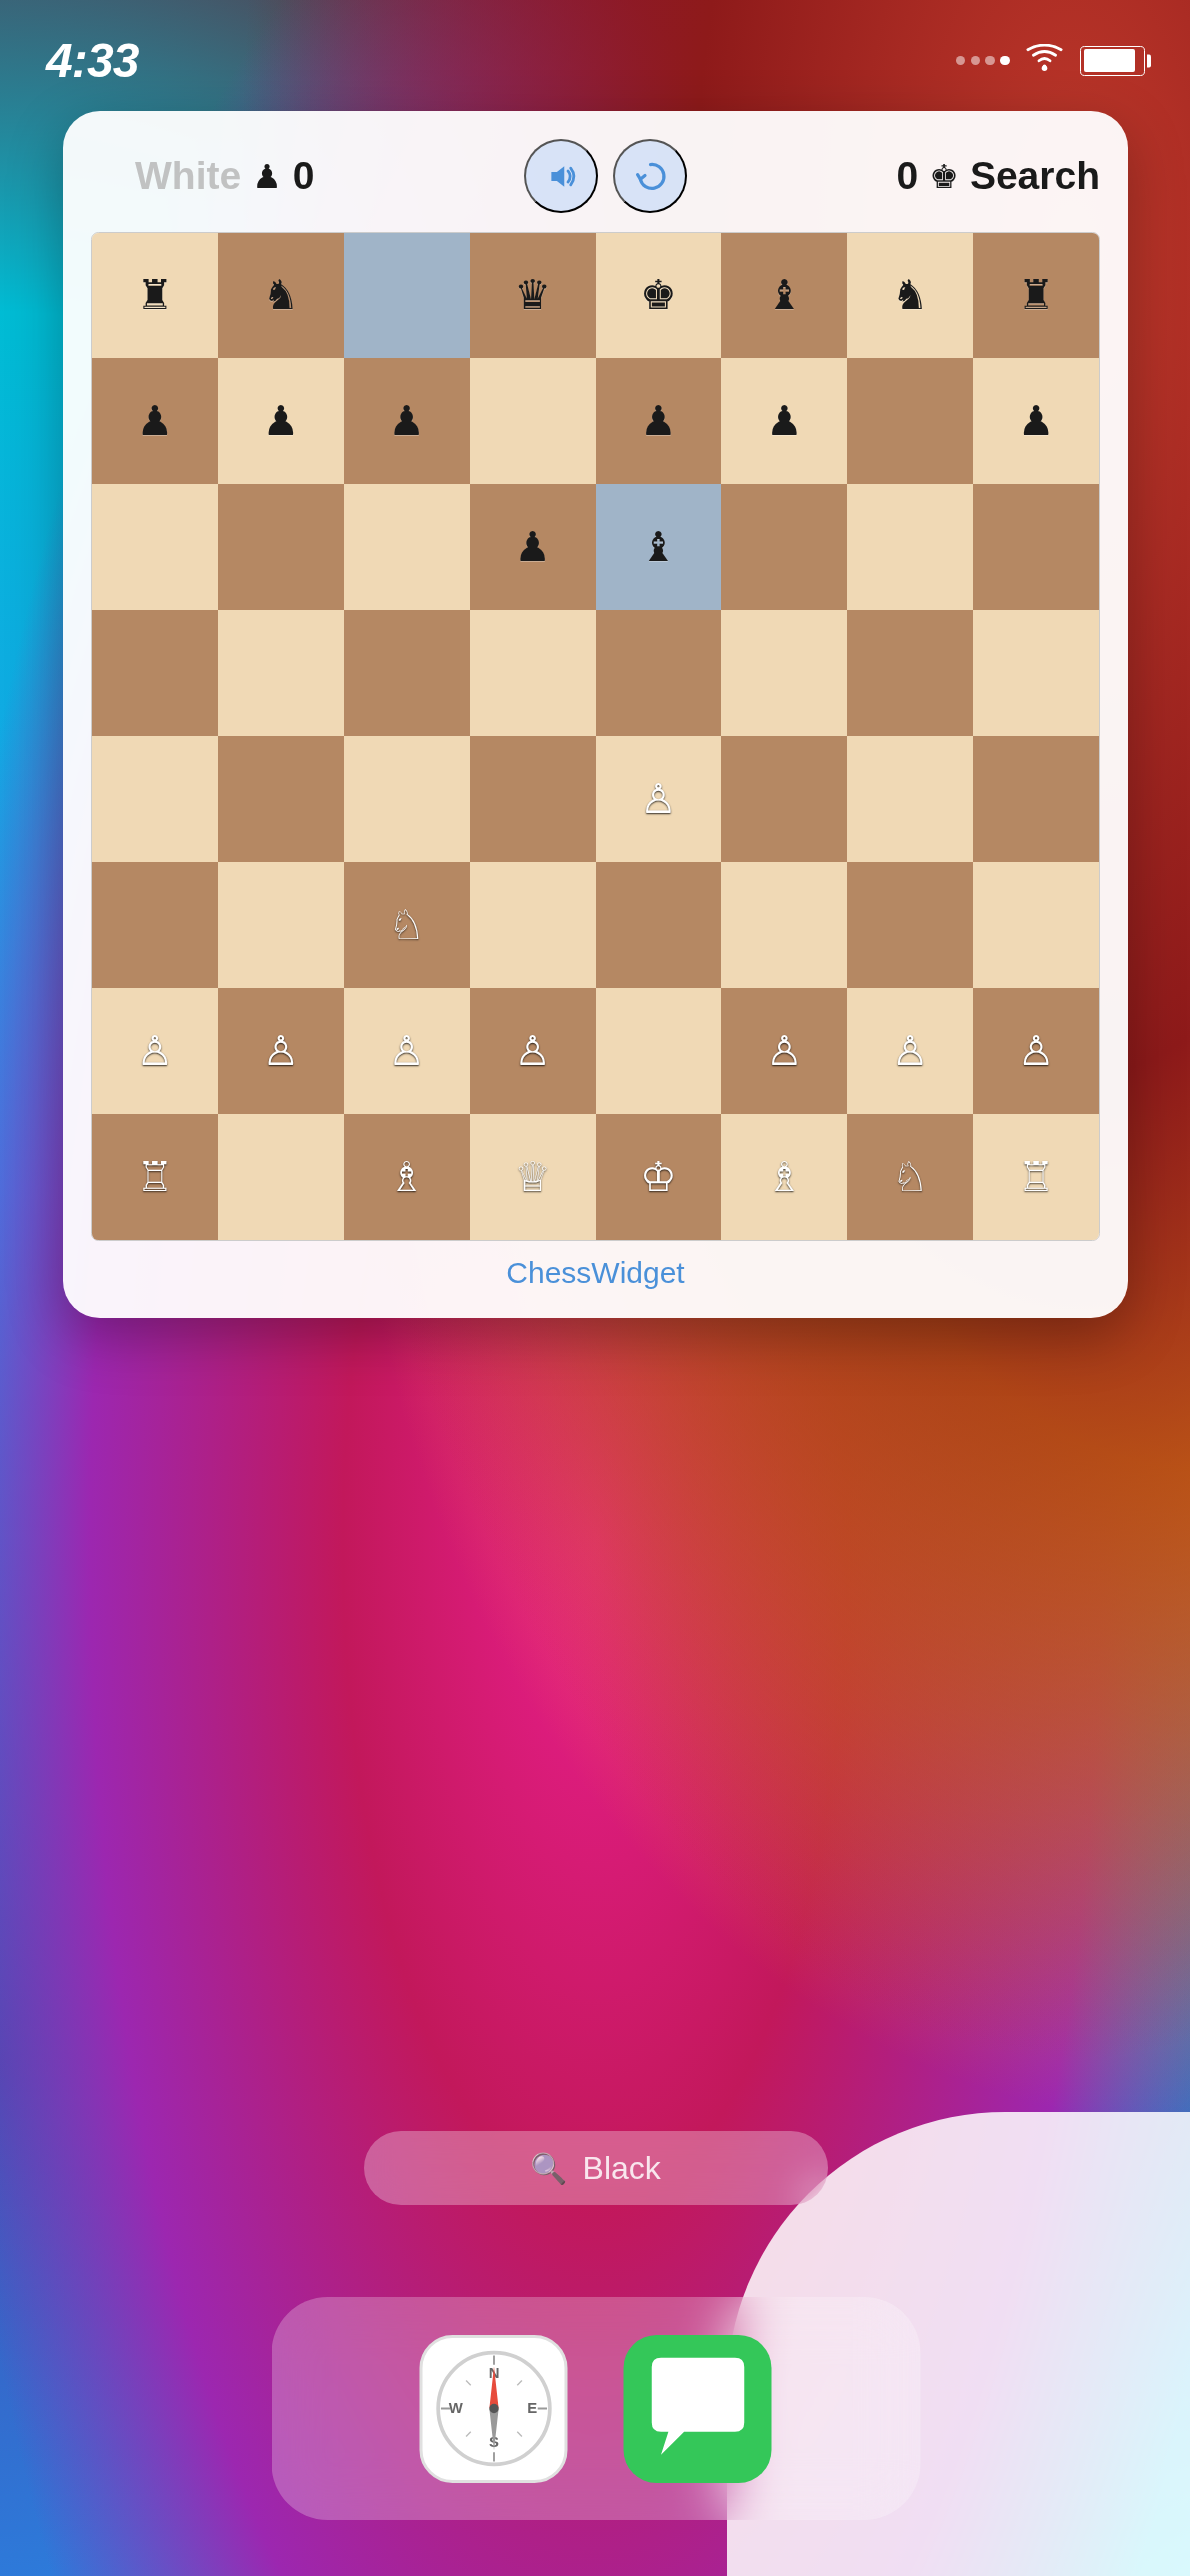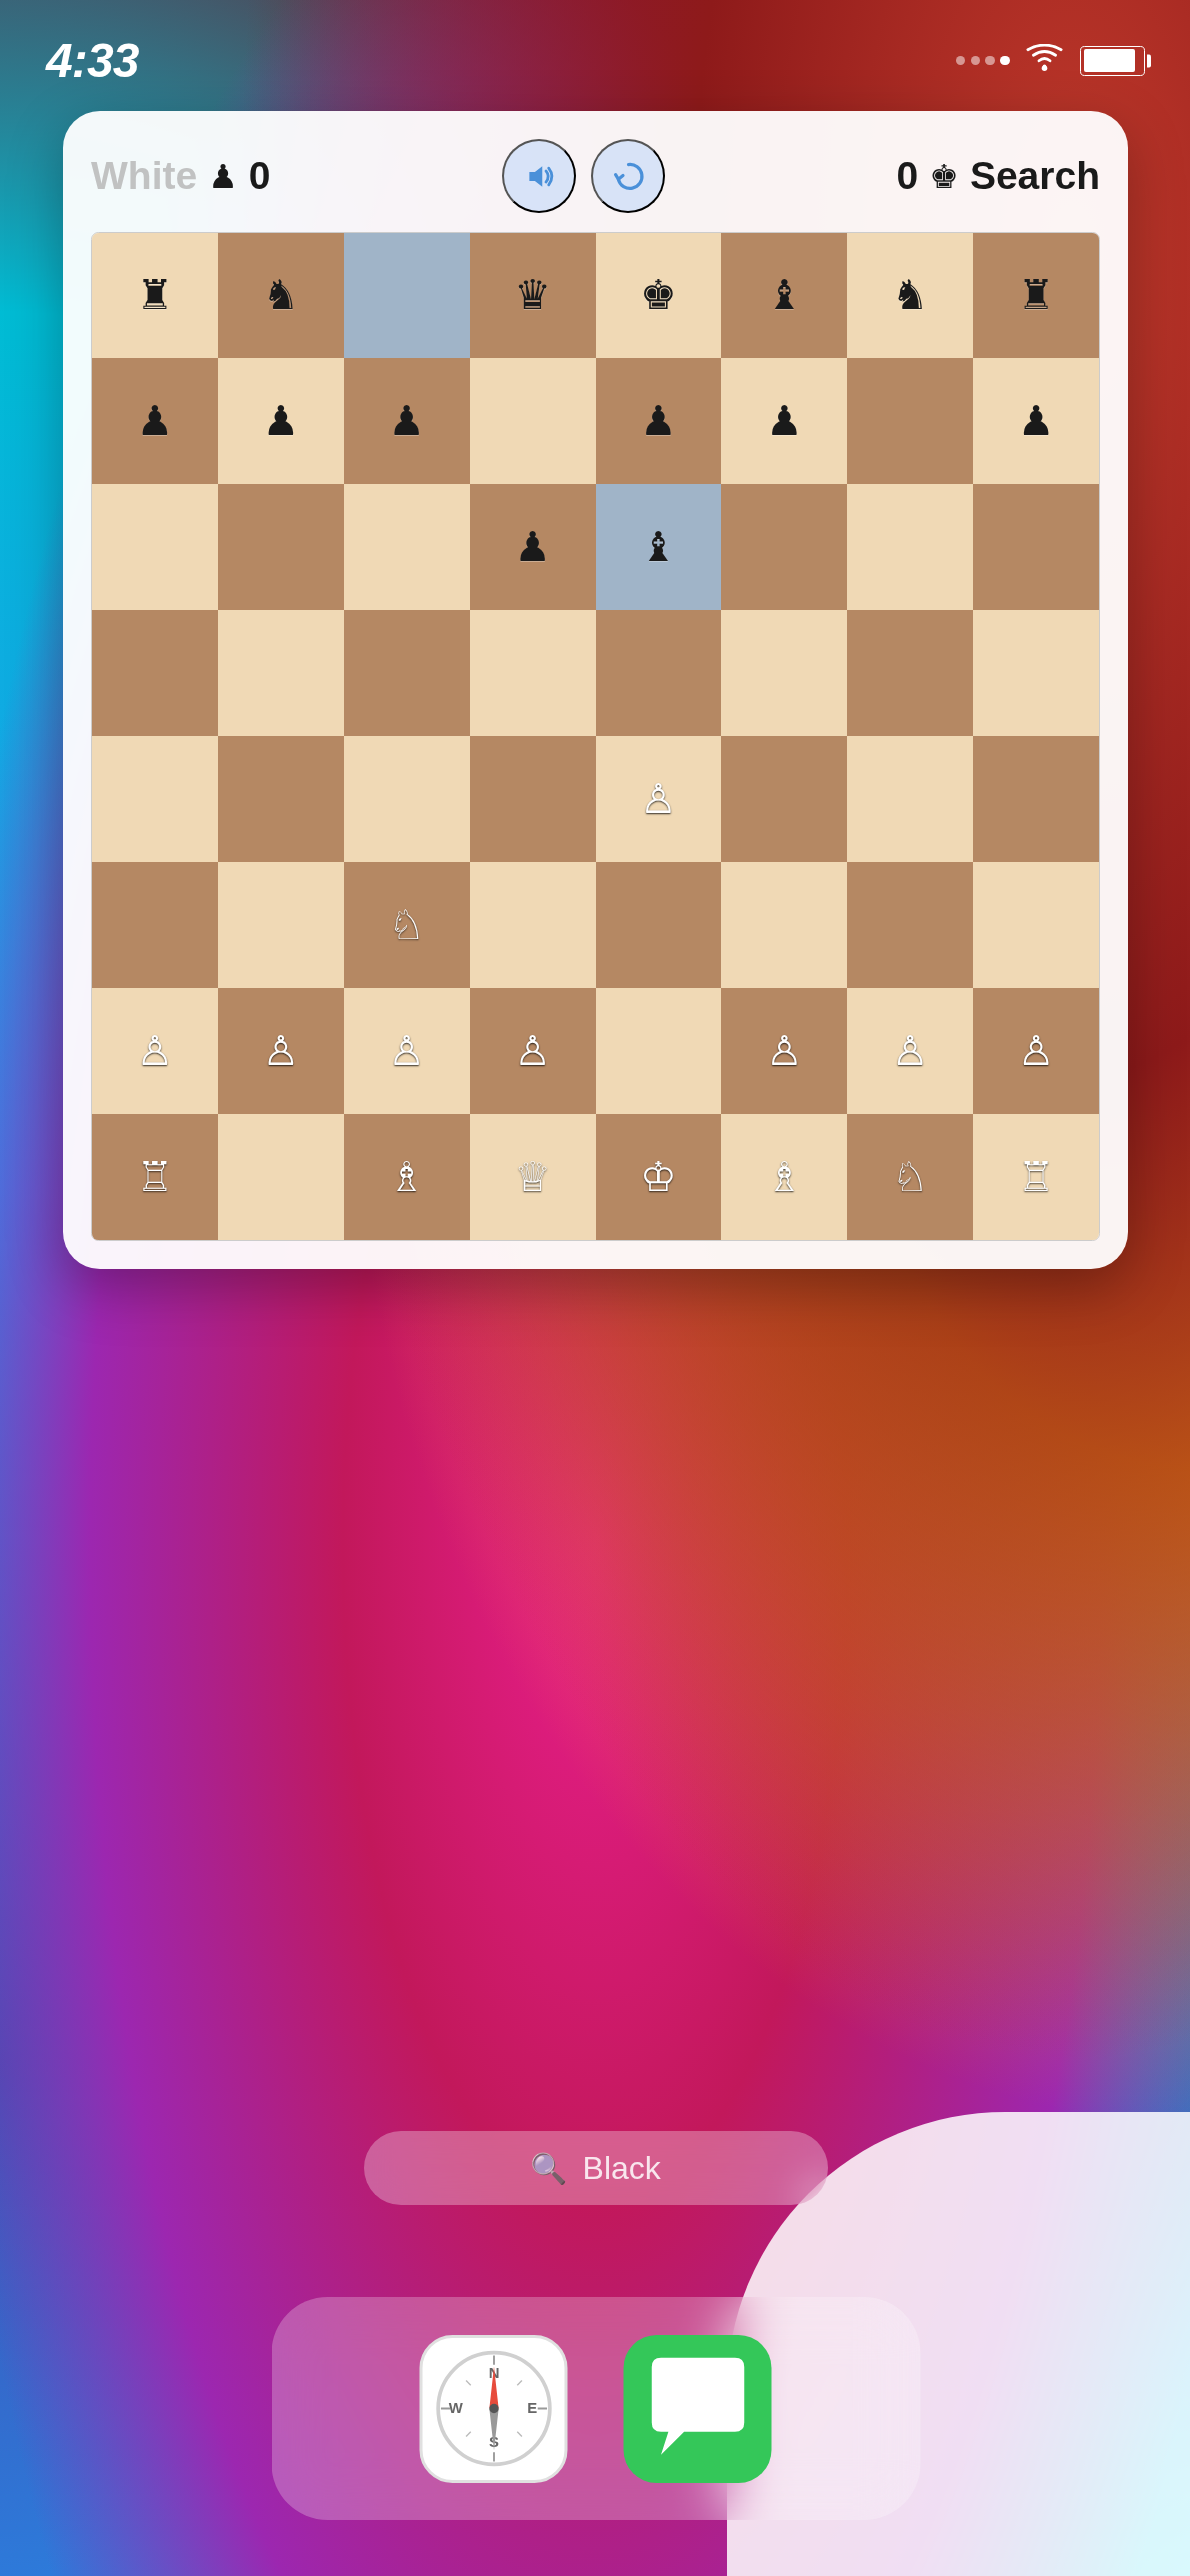--- a/index.html
+++ b/index.html
@@ -126,20 +126,21 @@
       z-index: 5;
       box-shadow: 0 18.5px 56px rgba(0,0,0,0.3);
     }
 
     
     .widget-header {
       display: flex;
       align-items: center;
       justify-content: space-between;
       margin-bottom: 18.5px;
+      margin-left: 44px;
     }
 
     .white-label {
       font-size: 39px;
       font-weight: 700;
       color: rgba(180,180,180,0.8);
     }
 
     .black-label {
       font-size: 39px;
@@ -468,20 +469,21 @@
         <span class="piece-white">♗</span>
       </div>
       <div class="cell dark">
         <span class="piece-white">♘</span>
       </div>
       <div class="cell light">
         <span class="piece-white">♖</span>
       </div>
     </div>
 
+  <div class="widget-label">ChessWidget</div>
 </div>
 
 <div class="search-bar">
   <span class="search-icon-text">🔍</span>
   <span class="search-label">Black</span>
 </div>
 
 <div class="dock">
 
   <div class="dock-icon safari">

